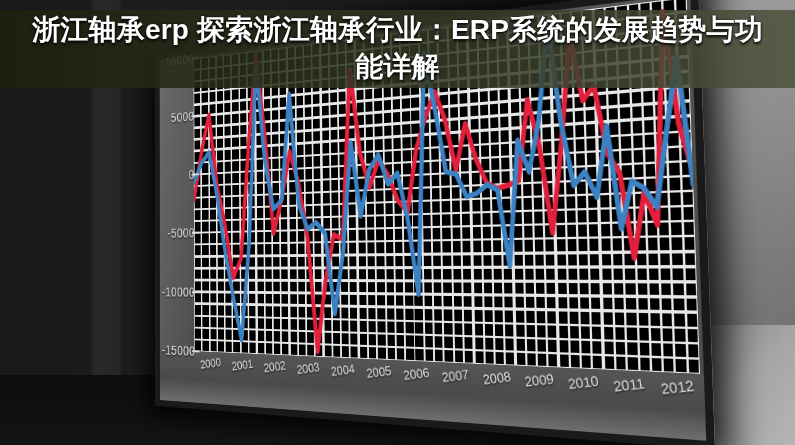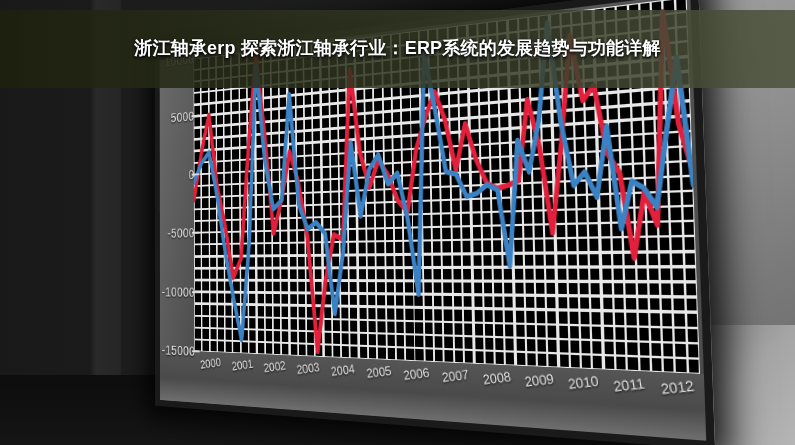--- a/index.html
+++ b/index.html
@@ -89,21 +89,21 @@
   .title-band{
     position:absolute;left:0;top:10px;width:795px;height:78px;
     background:linear-gradient(90deg,
       rgba(30,33,14,.93) 0%,
       rgba(38,42,22,.88) 22%,
       rgba(55,60,40,.86) 62%,
       rgba(78,84,62,.88) 100%);
     display:flex;align-items:center;justify-content:center;
   }
   .title-text{
-    color:#fff;font-size:18px;font-weight:bold;line-height:1.32;
+    color:#fff;font-size:28px;font-weight:bold;line-height:1.32;
     text-align:center;width:740px;
     letter-spacing:.2px;
     text-shadow:0 2px 3px rgba(0,0,0,.9),0 0 2px rgba(0,0,0,.9);
   }
 </style>
 </head>
 <body>
 
 <div id="stage">
 

